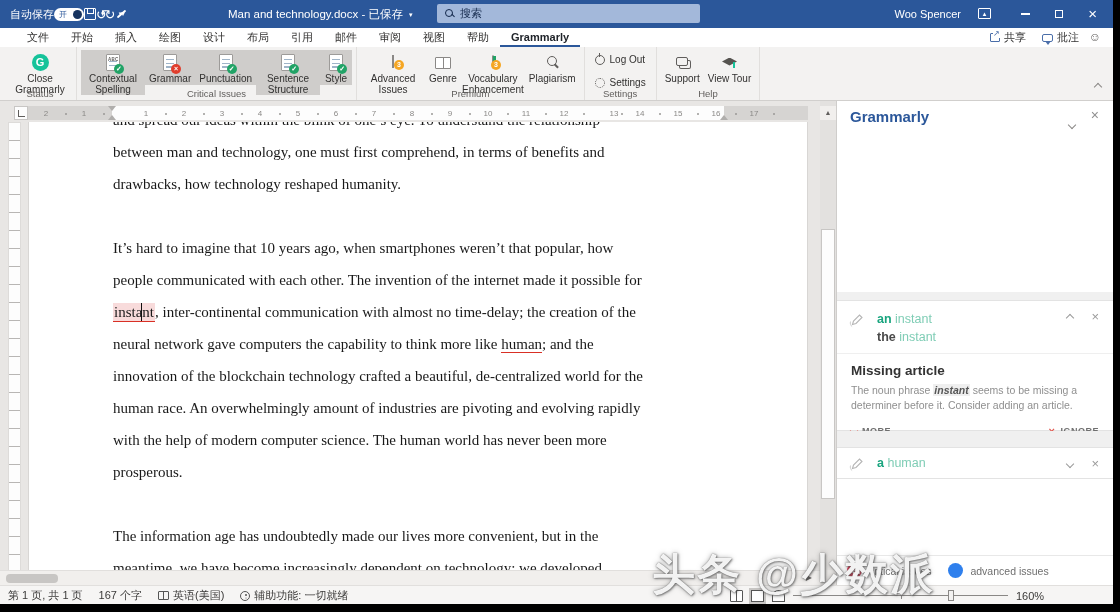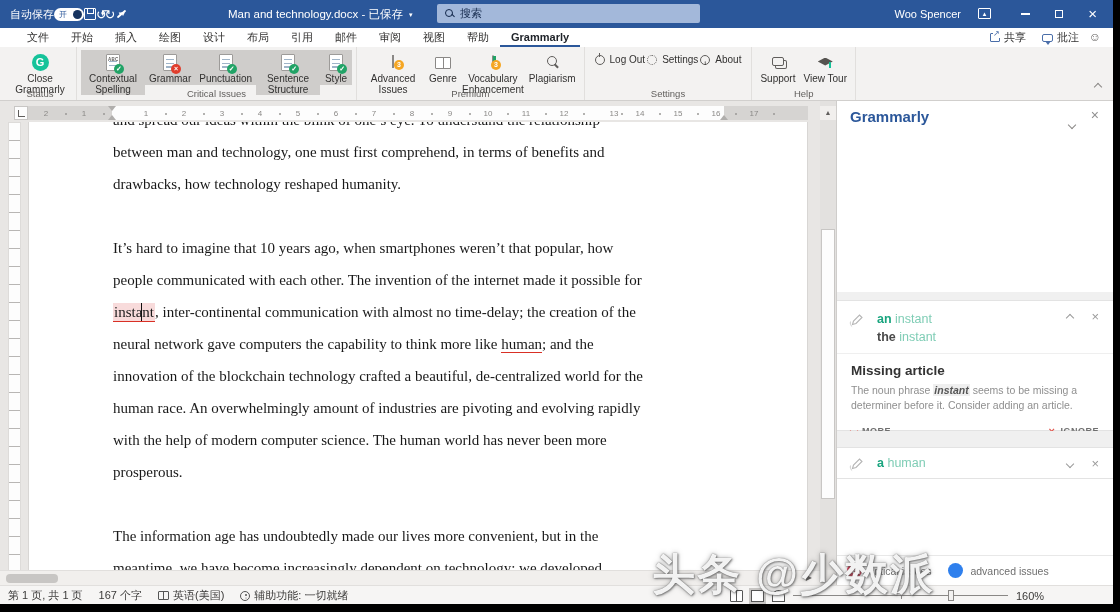--- a/index.html
+++ b/index.html
@@ -71,21 +71,21 @@
   .icon-diamond { position:relative; width:12px; height:12px; border:1.4px solid #8a8886; background:#fff; transform:rotate(45deg); margin:2px 3px; }
   .diamond-wrap { position:relative; }
   .diamond-wrap .mini { right:-7px; bottom:-2px; }
   .icon-genre { position:relative; width:16px; height:12px; border:1.2px solid #8a8886; border-radius:1px; background:#fff; }
   .icon-genre::after { content:""; position:absolute; left:7px; top:0; bottom:0; width:1.2px; background:#8a8886; }
   .icon-vocab { position:relative; width:12px; height:15px; border:1.2px solid #8a8886; border-radius:1px; background:#fff; }
   .icon-vocab::before { content:""; position:absolute; left:0; top:0; bottom:0; width:3px; background:#21a366; }
   .icon-plag { position:relative; width:15px; height:15px; }
   .icon-plag::before { content:""; position:absolute; left:2px; top:1px; width:8px; height:8px; border:1.5px solid #605e5c; border-radius:50%; }
   .icon-plag::after { content:""; position:absolute; left:9px; top:10px; width:5px; height:1.6px; background:#605e5c; transform:rotate(45deg); }
-  .stack { display:flex; flex-direction:row; gap:2px; padding:3px 6px; }
+  .stack { display:flex; flex-direction:column; gap:10px; padding:3px 6px; }
   .srow { display:flex; align-items:center; gap:5px; font-size:10px; color:#323130; height:13px; }
   .ic-power { position:relative; width:10px; height:10px; border:1.4px solid #605e5c; border-radius:50%; }
   .ic-power::after { content:""; position:absolute; left:3px; top:-3px; width:1.4px; height:4px; background:#605e5c; }
   .ic-gear { width:10px; height:10px; border:1.6px dotted #605e5c; border-radius:50%; }
   .ic-info { width:10px; height:10px; border:1.2px solid #605e5c; border-radius:50%; text-align:center; }
   .ic-info::after { content:"i"; font-size:7px; line-height:8px; font-family:"Liberation Serif",serif; }
   .ic-support { position:relative; width:12px; height:9px; border:1.3px solid #605e5c; border-radius:2px; background:#f3f2f1; box-shadow:3px 3px 0 -1px #f3f2f1, 3px 3px 0 0 #605e5c; margin-bottom:3px; }
   .ic-cap { position:relative; width:15px; height:14px; }
   .ic-cap::before { content:""; position:absolute; left:0; top:2px; width:15px; height:8px; background:#55534f; clip-path:polygon(50% 0,100% 50%,50% 100%,0 50%); }
   .ic-cap::after { content:""; position:absolute; left:11px; top:6px; width:2px; height:6px; background:#15c39a; }

